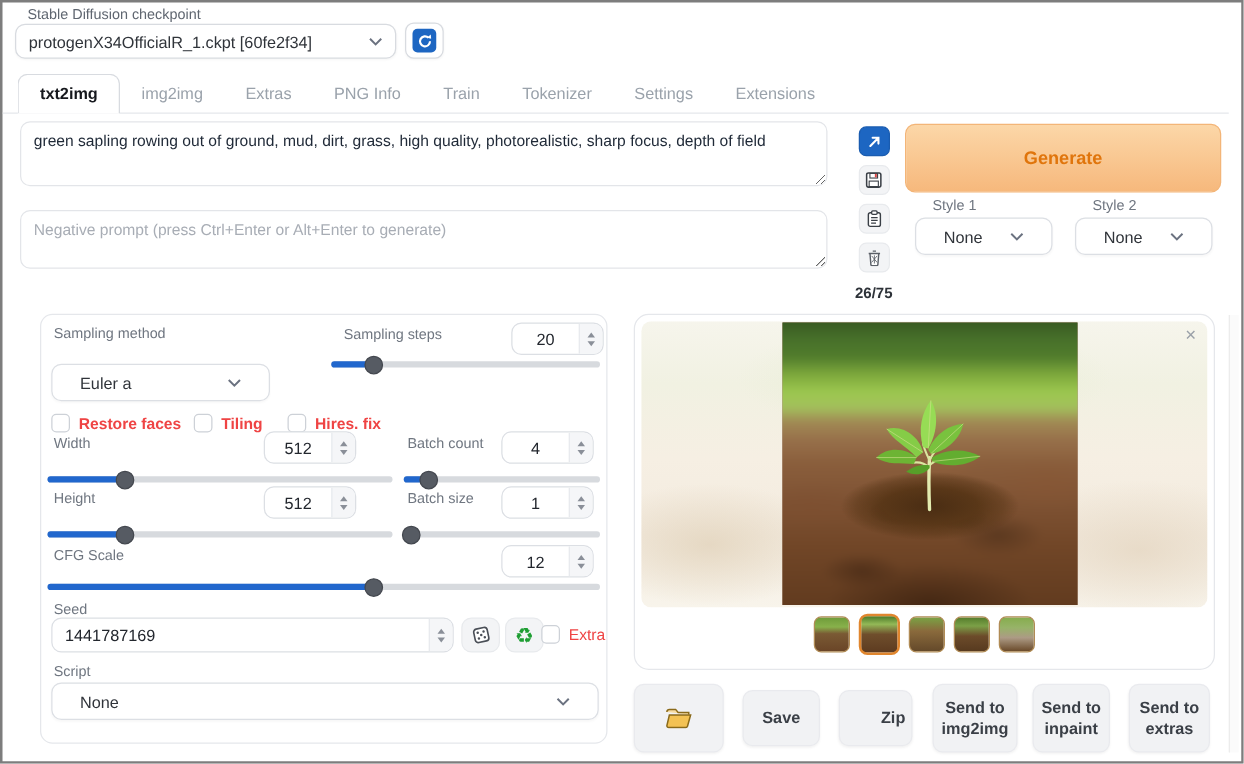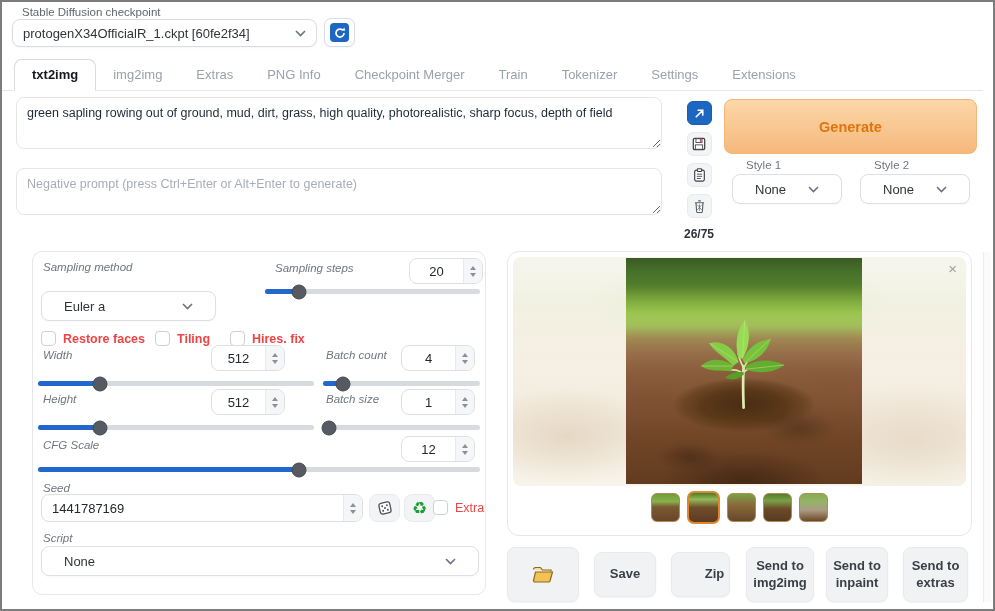--- a/index.html
+++ b/index.html
@@ -38,21 +38,21 @@
             background:linear-gradient(180deg,#fcd7a8,#f6b87c); border:1px solid #f3b578;
             display:grid; place-items:center; font-size:14.5px; font-weight:700; color:#e0750c; cursor:pointer; }
   .style-label { position:absolute; font-size:11.5px; color:#6f7680; }
   .dd { border:1px solid #dcdfe4; border-radius:8px; background:#fff; display:flex; align-items:center;
         justify-content:space-between; padding:0 22px; font-size:13px; color:#30343a;
         box-shadow:0 1px 2px rgba(0,0,0,.03); cursor:pointer; }
   .style-dd { position:absolute; top:172px; width:110px; height:30px; }
 
   
   .panel { position:absolute; left:30px; top:249px; width:454px; height:344px; border:1px solid #e5e7eb; border-radius:10px; background:#fff; }
-  .lbl { position:absolute; font-size:11.5px; color:#6f7680; white-space:nowrap;font-style:italic; }
+  .lbl { position:absolute; font-size:11.5px; color:#6f7680; white-space:nowrap; }
   .num { position:absolute; height:26px; border:1px solid #dcdfe4; border-radius:8px; background:#fff; display:flex; overflow:hidden; }
   .num .val { flex:1; display:grid; place-items:center; font-size:13px; color:#23272e; }
   .stepper { width:19px; display:flex; flex-direction:column; align-items:center; justify-content:center; gap:3px;
              background:#f5f6f8; border-left:1px solid #e8eaee; cursor:pointer; }
   .tri-up { width:0; height:0; border-left:3.5px solid transparent; border-right:3.5px solid transparent; border-bottom:4px solid #8a8f98; }
   .tri-dn { width:0; height:0; border-left:3.5px solid transparent; border-right:3.5px solid transparent; border-top:4px solid #8a8f98; }
   .slider { position:absolute; height:15px; display:flex; align-items:center; cursor:pointer; }
   .track { position:relative; width:100%; height:4.5px; background:#d7dade; border-radius:3px; }
   .fill { position:absolute; left:0; top:0; bottom:0; background:#2167cd; border-radius:3px; }
   .knob { position:absolute; top:50%; transform:translate(-50%,-50%); width:15px; height:15px; border-radius:50%;
@@ -128,21 +128,20 @@
           <polygon points="10.6,0.6 10.9,4 7.6,3.2" fill="#fff"></polygon>
         </svg>
     </span>
   </div>
 
   <div class="tabbar">
     <div class="tab active">txt2img</div>
     <div class="tab">img2img</div>
     <div class="tab">Extras</div>
     <div class="tab">PNG Info</div>
-    <div class="tab">Checkpoint Merger</div>
     <div class="tab">Train</div>
     <div class="tab">Tokenizer</div>
     <div class="tab">Settings</div>
     <div class="tab">Extensions</div>
   </div>
 
   <textarea id="prompt-neg" class="prompt-box" placeholder="Negative prompt (press Ctrl+Enter or Alt+Enter to generate)" style=""></textarea>
   <textarea id="prompt-main" class="prompt-box" style="">green sapling rowing out of ground, mud, dirt, grass, high quality, photorealistic, sharp focus, depth of field</textarea>
 
   <div class="icon-col">

